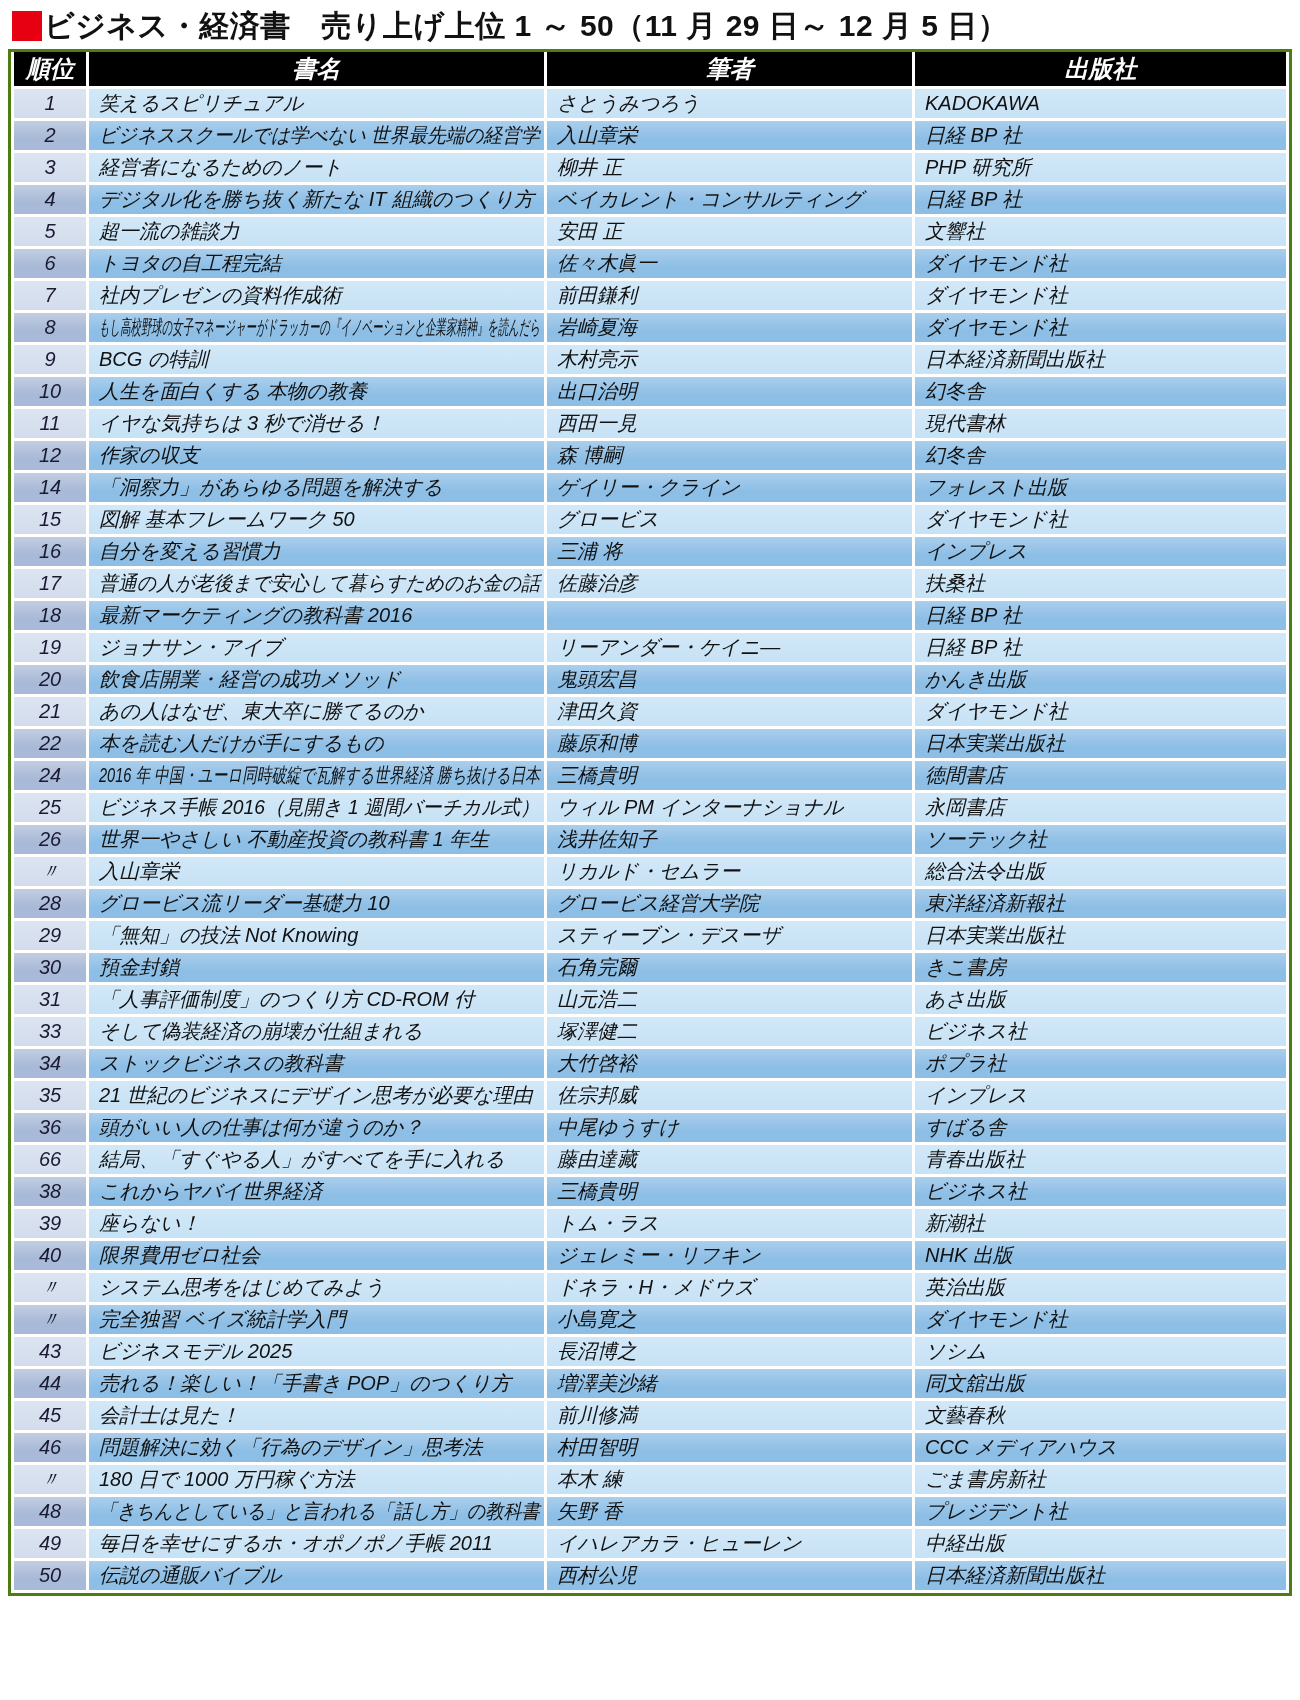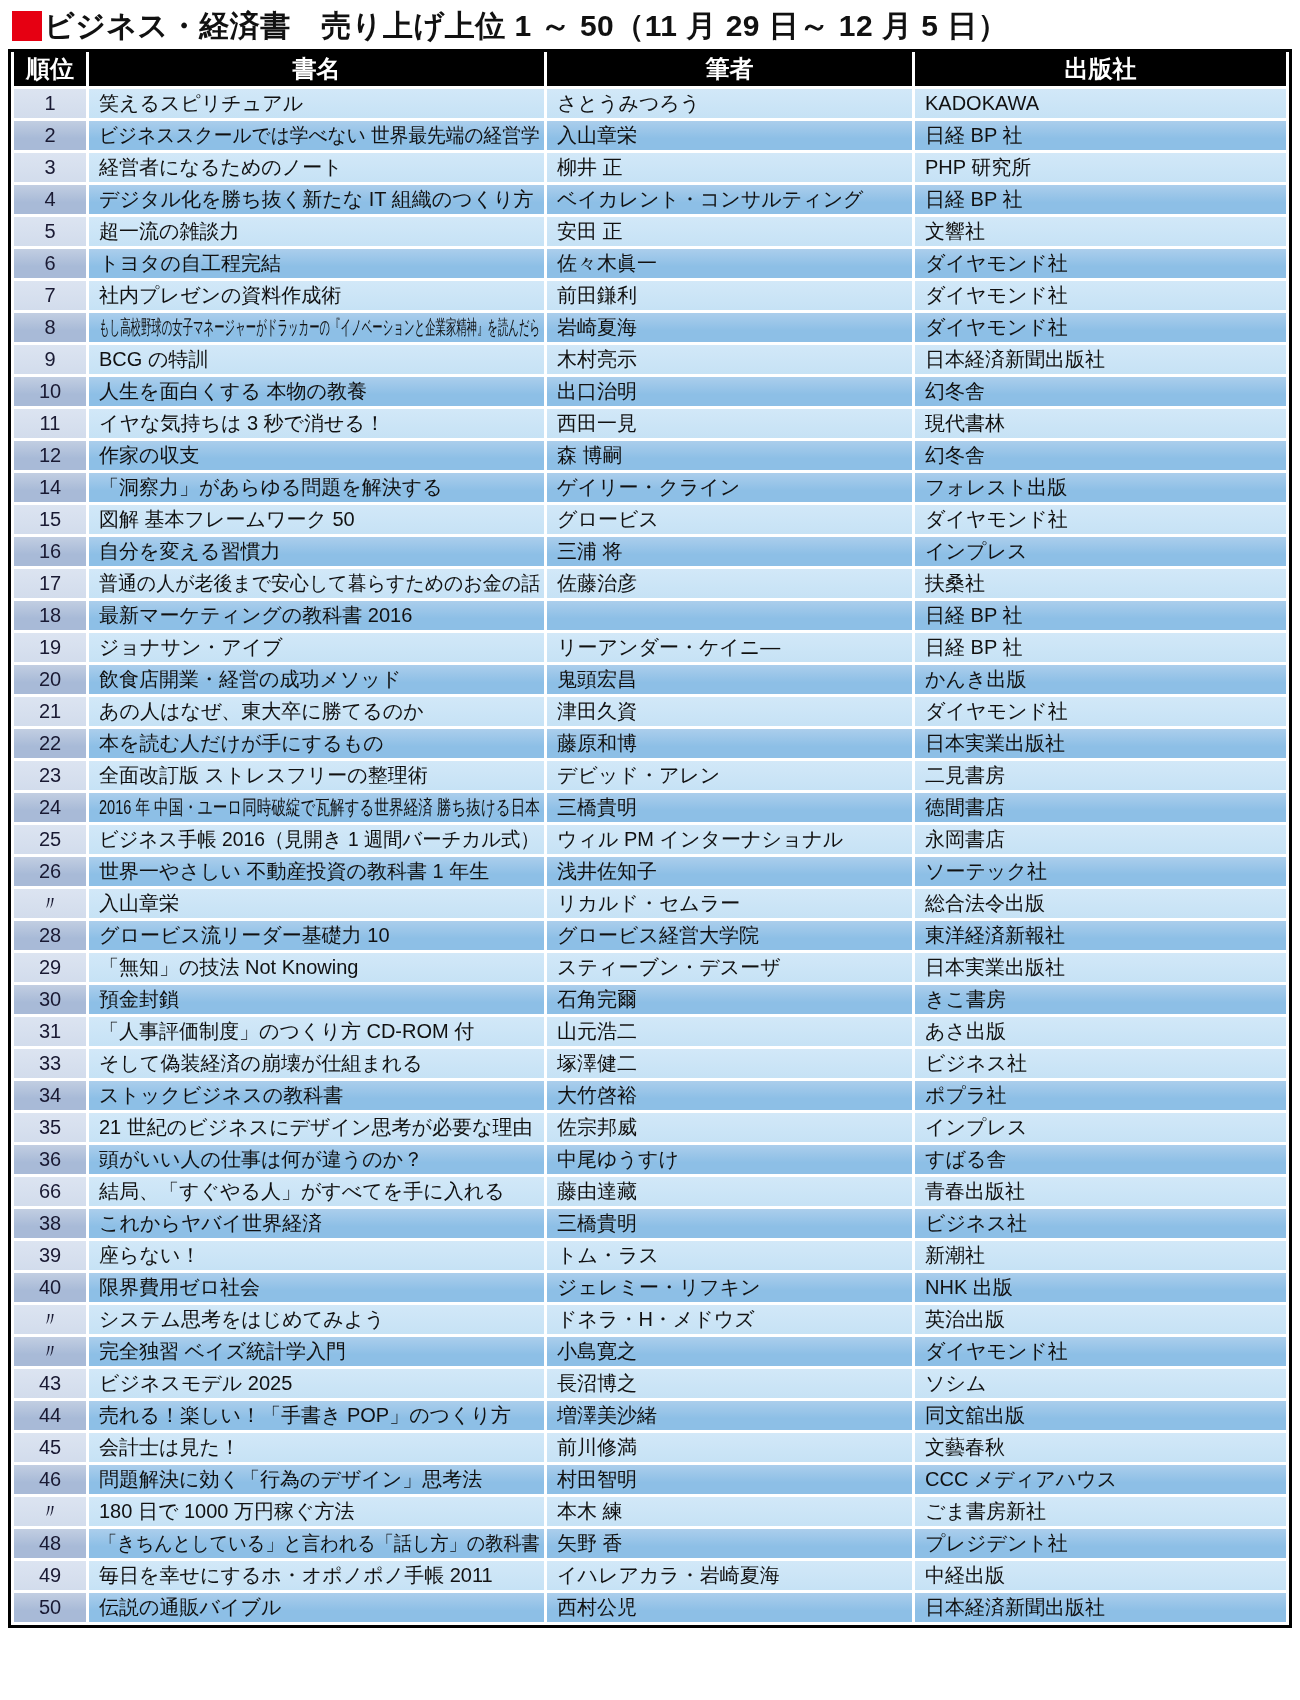--- a/index.html
+++ b/index.html
@@ -25,24 +25,25 @@
   .doc-title {
     font-size: 30px; font-weight: bold;
     letter-spacing: 0.5px;
     white-space: nowrap;
     margin-left: 2px;
     line-height: 1;
   }
 
   
   .table-wrap {
-    border: 3px solid #000000;
+    border: 3px solid #4d7c0f;
     background: #ffffff;
     overflow: hidden;
     margin-top: 2px;
+    font-style: italic;
   }
   table.ranking {
     border-collapse: separate;
     border-spacing: 3px;
     width: 100%;
     table-layout: fixed;
     margin-top: -3px; 
   }
   col.c-rank  { width: 72px; }
   col.c-title { width: 455px; }
@@ -229,26 +230,20 @@
     <td class="text"><span class="fit">あの人はなぜ、東大卒に勝てるのか</span></td>
     <td class="text"><span class="fit">津田久資</span></td>
     <td class="text"><span class="fit">ダイヤモンド社</span></td>
   </tr>
           <tr class="even">
     <td class="rank"><span class="fit">22</span></td>
     <td class="text"><span class="fit">本を読む人だけが手にするもの</span></td>
     <td class="text"><span class="fit">藤原和博</span></td>
     <td class="text"><span class="fit">日本実業出版社</span></td>
   </tr>
-          <tr class="odd">
-    <td class="rank"><span class="fit">23</span></td>
-    <td class="text"><span class="fit">全面改訂版 ストレスフリーの整理術</span></td>
-    <td class="text"><span class="fit">デビッド・アレン</span></td>
-    <td class="text"><span class="fit">二見書房</span></td>
-  </tr>
           <tr class="even">
     <td class="rank"><span class="fit">24</span></td>
     <td class="text"><span class="fit" style="transform: scaleX(0.728926);">2016 年 中国・ユーロ同時破綻で瓦解する世界経済 勝ち抜ける日本</span></td>
     <td class="text"><span class="fit">三橋貴明</span></td>
     <td class="text"><span class="fit">徳間書店</span></td>
   </tr>
           <tr class="odd">
     <td class="rank"><span class="fit">25</span></td>
     <td class="text"><span class="fit" style="transform: scaleX(0.964989);">ビジネス手帳 2016（見開き 1 週間バーチカル式）</span></td>
     <td class="text"><span class="fit">ウィル PM インターナショナル</span></td>
@@ -382,21 +377,21 @@
   </tr>
           <tr class="even">
     <td class="rank"><span class="fit">48</span></td>
     <td class="text"><span class="fit" style="transform: scaleX(0.905544);">「きちんとしている」と言われる「話し方」の教科書</span></td>
     <td class="text"><span class="fit">矢野 香</span></td>
     <td class="text"><span class="fit">プレジデント社</span></td>
   </tr>
           <tr class="odd">
     <td class="rank"><span class="fit">49</span></td>
     <td class="text"><span class="fit">毎日を幸せにするホ・オポノポノ手帳 2011</span></td>
-    <td class="text"><span class="fit">イハレアカラ・岩崎夏海</span></td>
+    <td class="text"><span class="fit">イハレアカラ・ヒューレン</span></td>
     <td class="text"><span class="fit">中経出版</span></td>
   </tr>
           <tr class="even">
     <td class="rank"><span class="fit">50</span></td>
     <td class="text"><span class="fit">伝説の通販バイブル</span></td>
     <td class="text"><span class="fit">西村公児</span></td>
     <td class="text"><span class="fit">日本経済新聞出版社</span></td>
   </tr>
         </tbody>
     </table>

